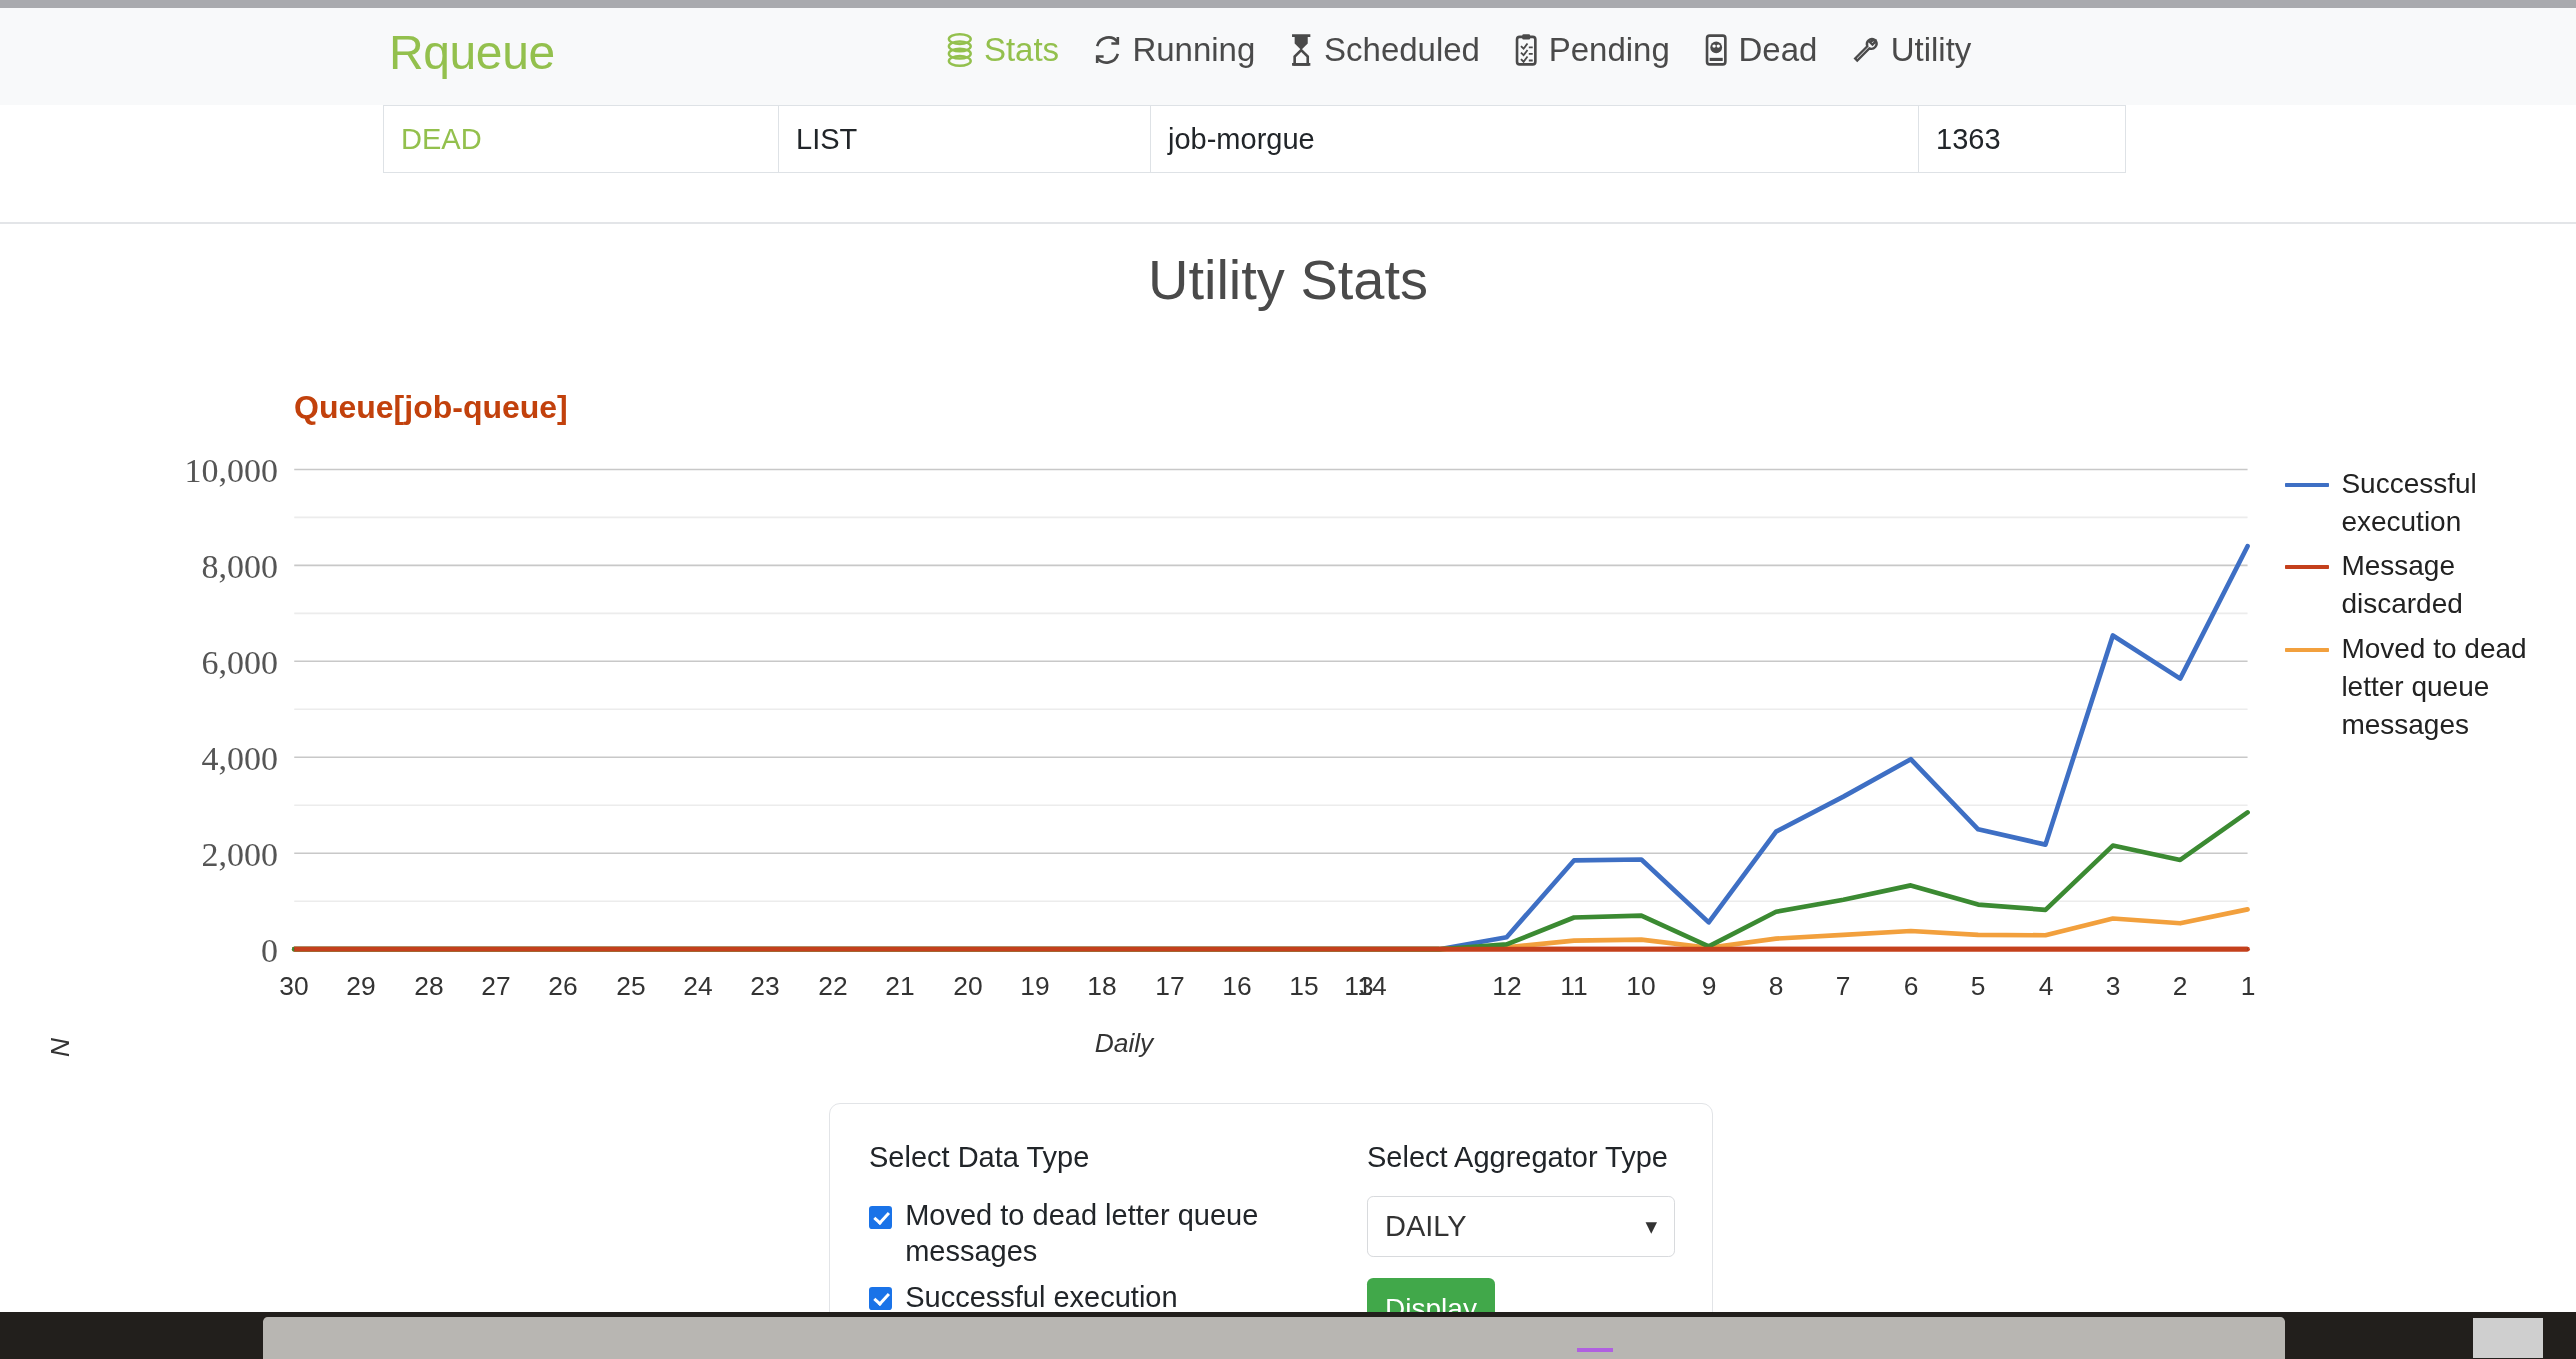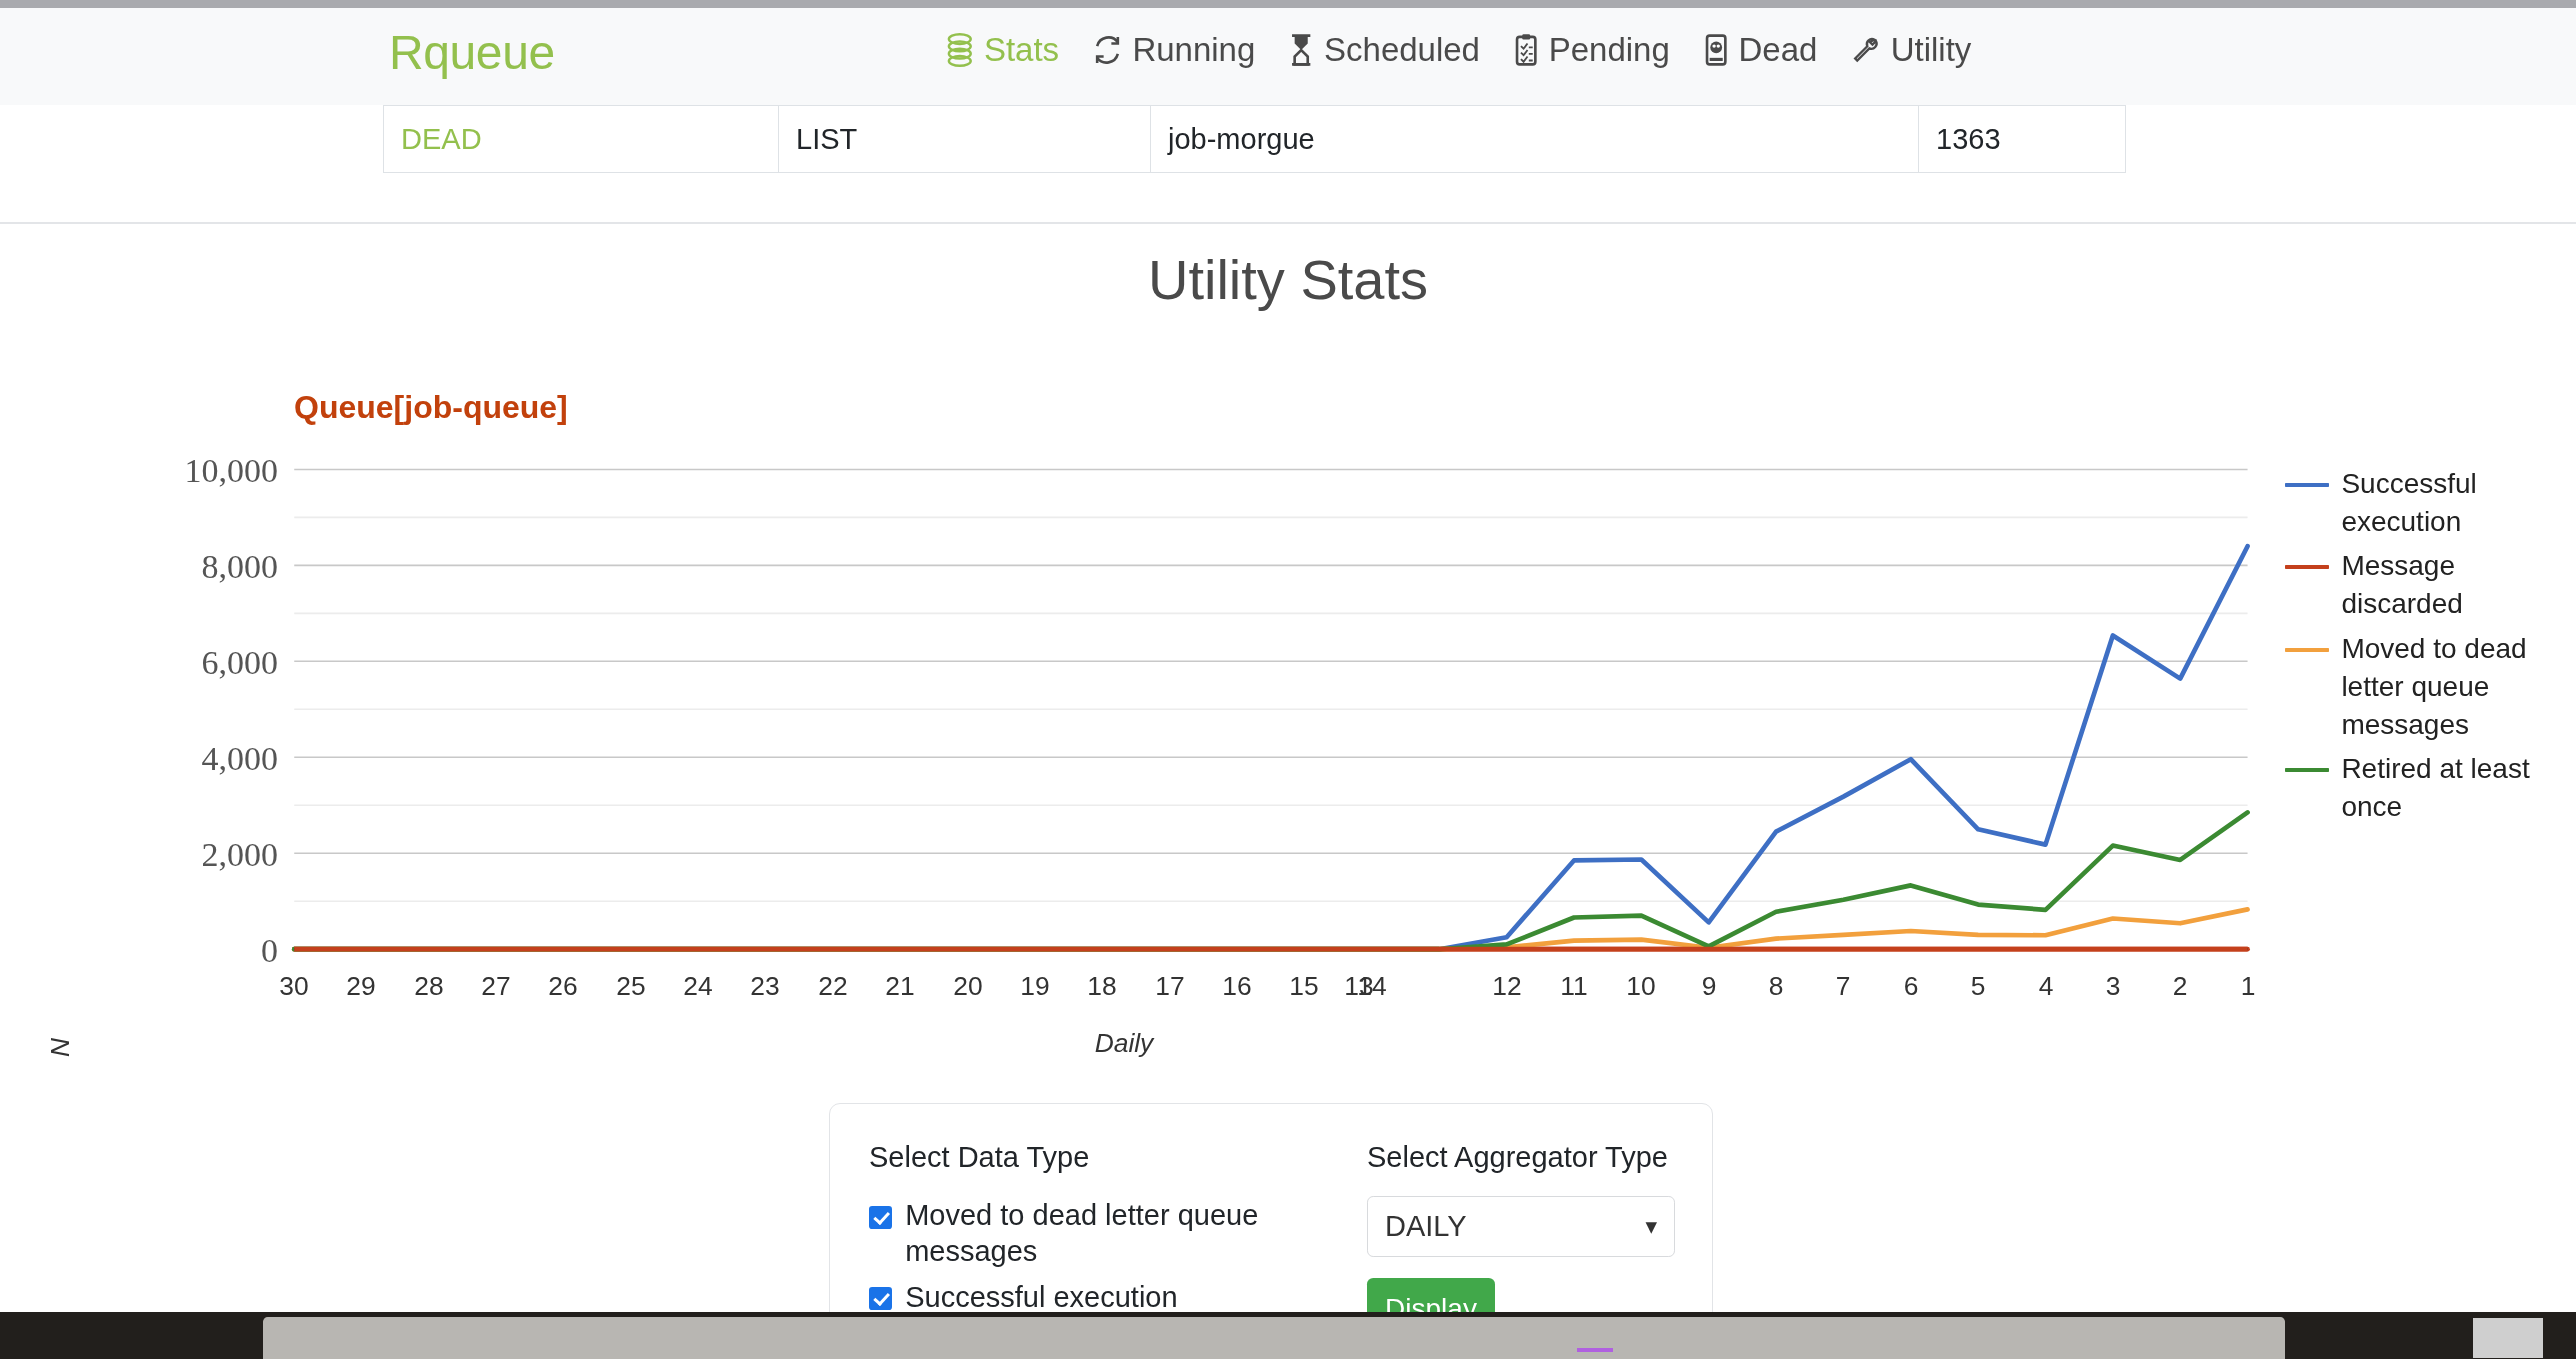--- a/index.html
+++ b/index.html
@@ -360,24 +360,20 @@
       <div class="legend-label">Successful execution</div>
     </div>
     <div class="legend-item">
       <div class="legend-swatch" style="background: rgb(196, 64, 28);"></div>
       <div class="legend-label">Message discarded</div>
     </div>
     <div class="legend-item">
       <div class="legend-swatch" style="background: rgb(242, 160, 61);"></div>
       <div class="legend-label">Moved to dead letter queue messages</div>
     </div>
-    <div class="legend-item">
-      <div class="legend-swatch" style="background: rgb(59, 138, 50);"></div>
-      <div class="legend-label">Retired at least once</div>
-    </div>
   </div>
 
 <div id="control-card">
   <div class="card-col-label" id="data-type-label">Select Data Type</div>
   <div class="card-col-label" id="aggregator-label">Select Aggregator Type</div>
 
   <div id="checkbox-list">
       <div class="cb-row">
         <div class="cb-box"></div>
         <div class="cb-label">Moved to dead letter queue messages</div>

